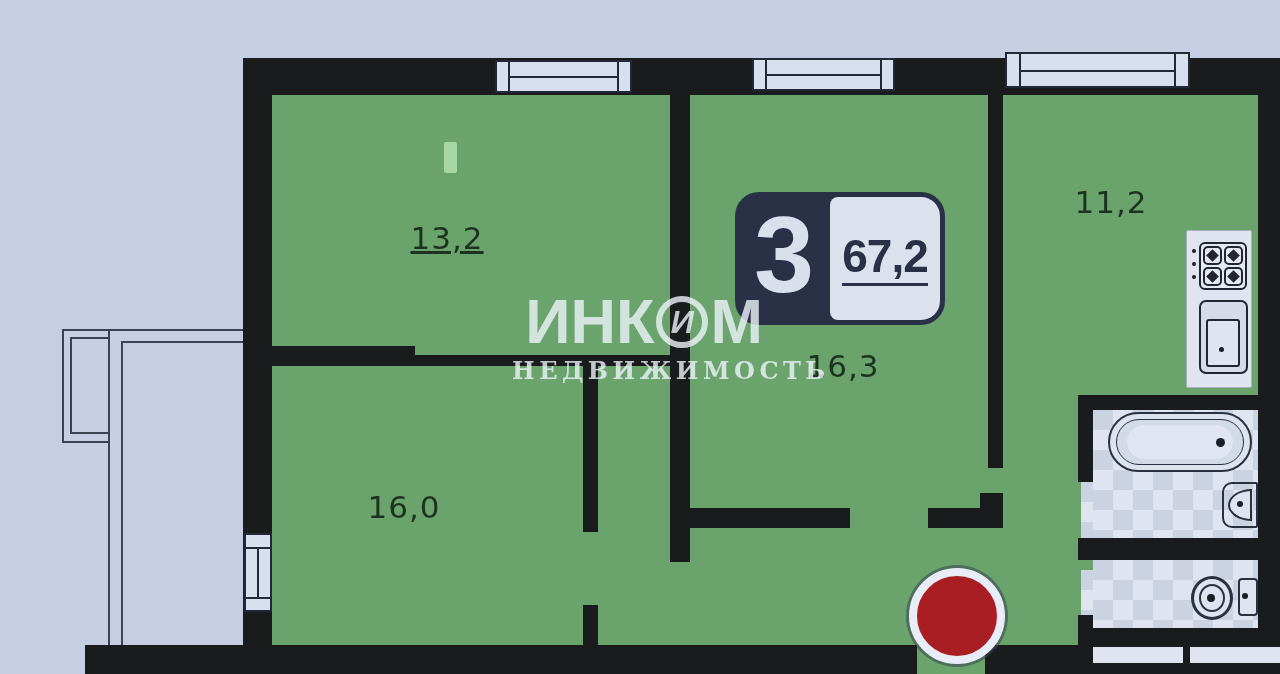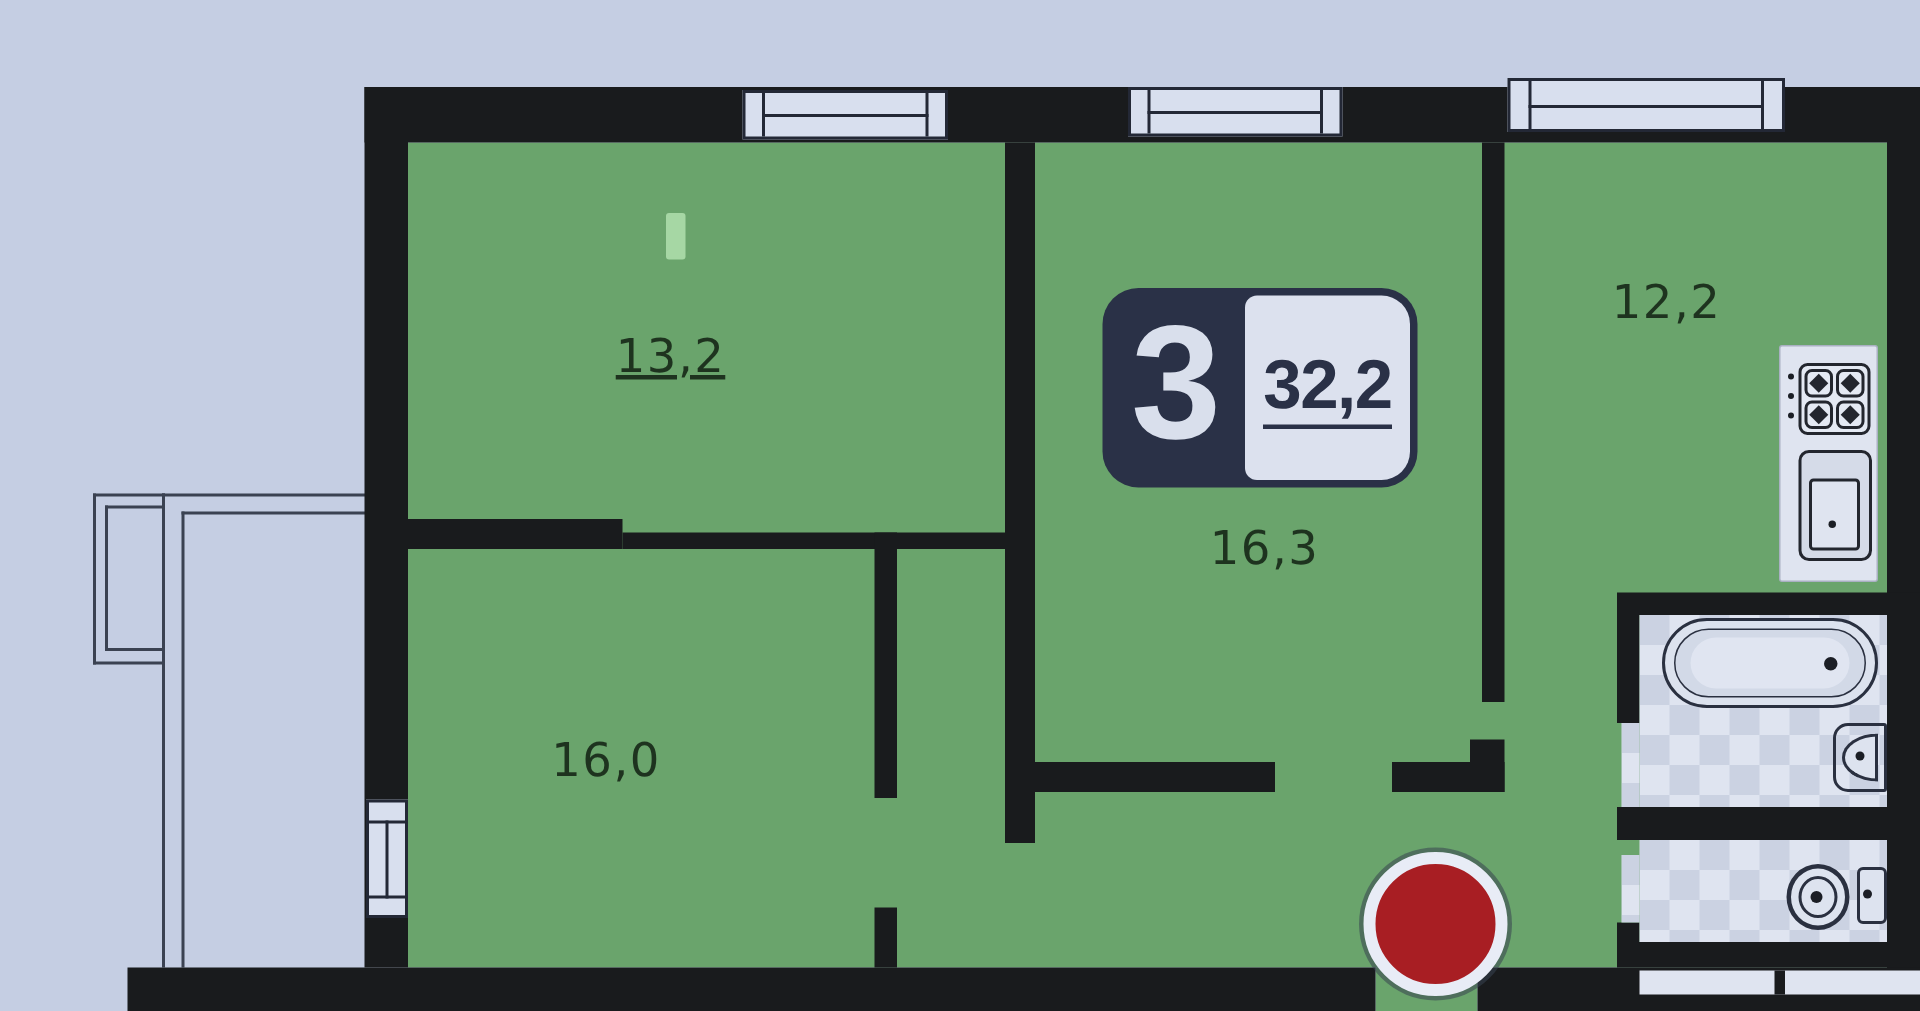--- a/index.html
+++ b/index.html
@@ -131,28 +131,38 @@
   <div class="abs" style="left:1199px;top:300px;width:49px;height:74px;border:2.5px solid #23262e;border-radius:7px;background:#d5dbe8;"></div>
   <div class="abs" style="left:1206px;top:319px;width:34px;height:48px;border:2px solid #23262e;border-radius:3px;background:#dfe4f0;"></div>
   <div class="dot" style="left:1219px;top:347px;width:5px;height:5px;"></div>
 
   <div class="abs" style="left:1093px;top:647px;width:187px;height:16px;background:var(--tile_light);"></div>
   <div class="wall" style="left:1183px;top:647px;width:7px;height:16px;"></div>
 
   <div class="room-label" style="left:447px;top:238px;text-decoration:underline;">13,2</div>
   <div class="room-label" style="left:404px;top:507px;">16,0</div>
   <div class="room-label" style="left:843px;top:366px;">16,3</div>
-  <div class="room-label" style="left:1111px;top:202px;">12,2</div>
+  <div class="room-label" style="left:1111px;top:202px;">11,2</div>
 
   <div class="abs" style="left:444px;top:142px;width:13px;height:31px;background:var(--highlight_green);border-radius:2px;"></div>
 
   <div id="badge">
     <div class="count">3</div>
     <div class="panel">
-      <div class="num">32,2</div>
+      <div class="num">67,2</div>
       <div class="rule"></div>
     </div>
   </div>
 
   <div id="marker"></div>
 
+  <div id="watermark">
+    <div class="l1">
+      <span>ИНК</span>
+      <span class="wm-circle">
+        <span>И</span>
+      </span>
+      <span>М</span>
+    </div>
+    <div class="l2">НЕДВИЖИМОСТЬ</div>
+  </div>
 
 </div>
 
 </body></html>

